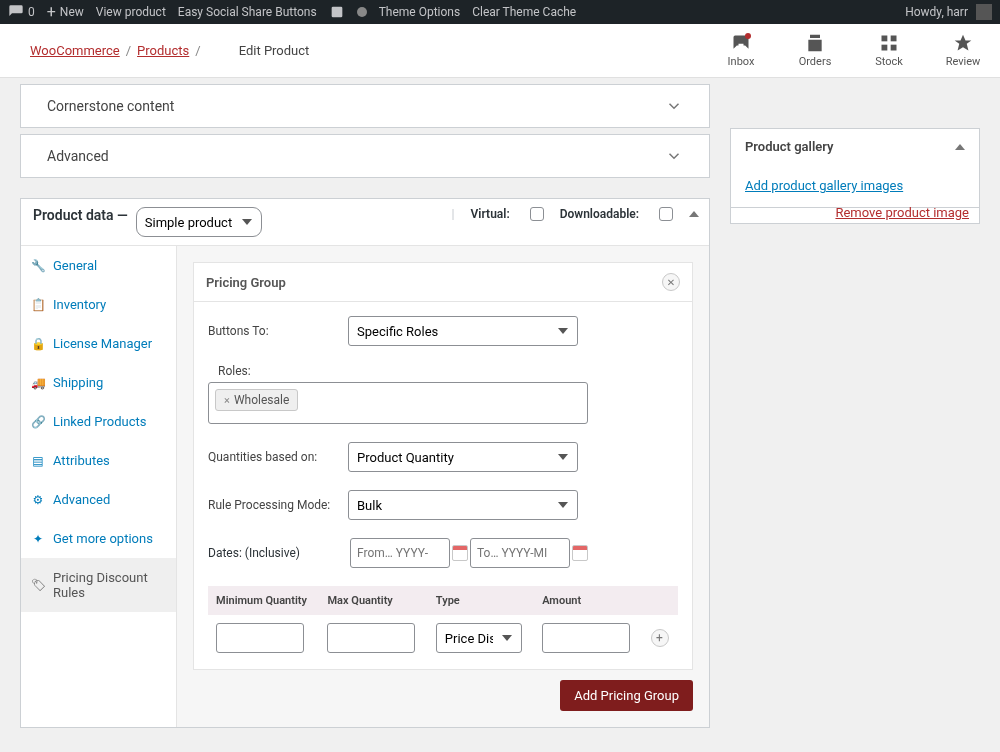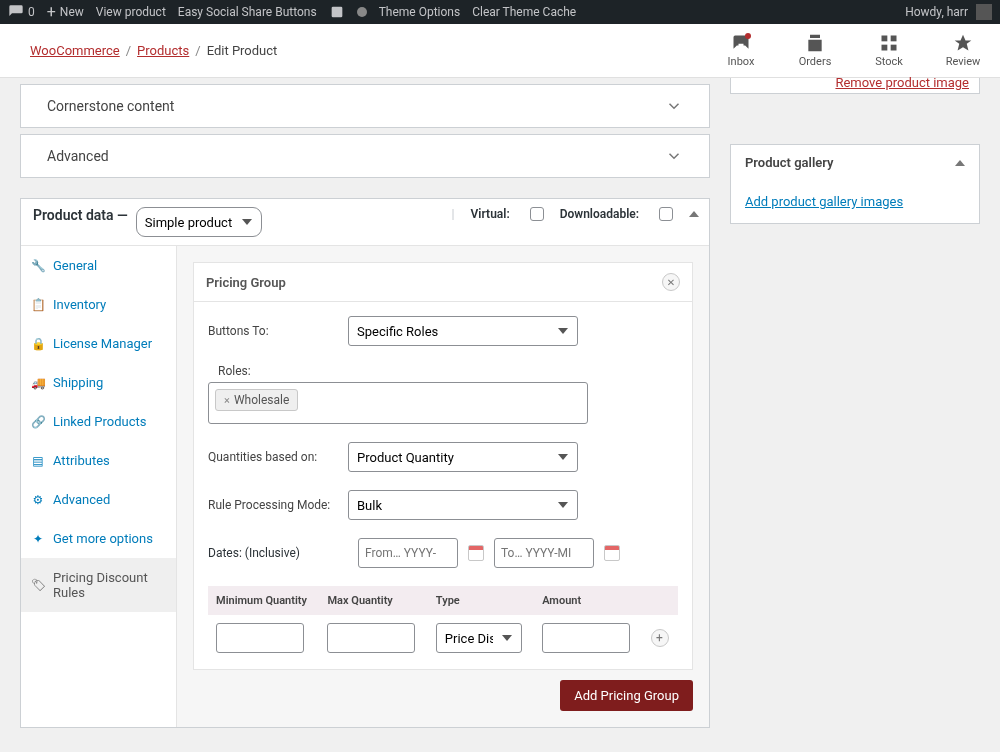--- a/index.html
+++ b/index.html
@@ -14,21 +14,21 @@
   .admin-bar .plus { font-size: 16px; line-height: 1; }
   .admin-bar .right { margin-left: auto; }
   .admin-bar .avatar-sq { width: 16px; height: 16px; background: #555; margin-left: 4px; }
   .dot { width: 10px; height: 10px; border-radius: 50%; background: #888; display:inline-block;}
 
   
   .top-row { background: #fff; display: flex; align-items: center; height: 54px; padding-left: 30px; border-bottom: 1px solid #e0e0e0; }
   .breadcrumb { font-size: 13px; display: flex; align-items: center; gap: 6px; }
   .breadcrumb a { color: #b32d2e; text-decoration: underline; }
   .breadcrumb .sep { color: #888; }
-  .breadcrumb .current { color: #444; }
+  .breadcrumb .current { color: #444; margin-left: 32px; }
   .stats { margin-left: auto; display: flex; }
   .stat { display: flex; flex-direction: column; align-items: center; width: 74px; font-size: 11px; color: #555; position: relative; cursor: pointer;}
   .stat svg { width: 20px; height: 20px; fill: #555; margin-bottom: 2px; }
   .stat .red-dot { position:absolute; top:0; left:50%; margin-left:4px; width:6px; height:6px; background:#b32d2e; border-radius:50%; }
 
   
   .page { padding: 0 20px 20px 20px; display: flex; gap: 20px; }
   .col-left { flex: 1; min-width:0;}
   .col-right { width: 250px; }
 
@@ -64,21 +64,21 @@
   .frow { display:flex; align-items:center; margin-bottom: 18px; font-size:12px; color:#444;}
   .frow .flabel { width: 140px; }
   .sel { position:relative; }
   .sel select { height:30px; border:1px solid #8c8f94; border-radius:3px; padding:0 28px 0 8px; background:#fff; font-size:13px; min-width:230px; appearance:none; -webkit-appearance:none;}
   .sel::after{ content:""; position:absolute; right:10px; top:50%; width:0; height:0; border-left:5px solid transparent; border-right:5px solid transparent; border-top:6px solid #555; transform:translateY(-50%); pointer-events:none;}
   .roles-inner-lbl { font-size:12px; color:#444; margin-left:10px; margin-bottom:4px; }
   .roles-box { border:1px solid #8c8f94; border-radius:3px; background:#fff; min-height:42px; padding:6px; width: 380px; }
   .tag { display:inline-flex; align-items:center; background:#efefef; border:1px solid #c8c8c8; border-radius:3px; font-size:12px; padding:3px 8px; color:#555; gap:4px; }
   .tag .x { font-size:11px; color:#888; cursor:pointer; }
 
-  .dates-row { display:flex; align-items:center; gap:10px; margin-bottom:18px; }
+  .dates-row { display:flex; align-items:center; gap:2px; margin-bottom:18px; }
   .dates-row .flabel { width:140px; font-size:12px;}
   .date-input { border:1px solid #8c8f94; border-radius:3px; height:30px; width:100px; padding:12px 6px; font-size:12px; color:#888;}
   .calbtn { width:16px; height:16px; border:1px solid #c8c8c8; background: linear-gradient(#e36666 0 30%, #fff 30% 100%); display:inline-block; border-radius:2px;}
 
   .qtable { width:100%; border-collapse:collapse; margin-top:8px; }
   .qtable th { text-align:left; font-size:11px; font-weight:600; color:#444; padding:8px; background:#f3ecf0; }
   .qtable td { padding:8px; background:#fff; }
   .qtable input[type=text]{ width:88px; height:30px; border:1px solid #8c8f94; border-radius:3px; padding:0 6px; }
   .qtable .sel select{ min-width:86px; width: 86px; }
   .qtable .addrow { width:18px; height:18px; border:1px solid #c8c8c8; border-radius:50%; display:flex; align-items:center; justify-content:center; color:#777; font-size:12px; background:#f6f6f6; cursor:pointer;}
@@ -314,25 +314,25 @@
 
           <div class="pg-footer">
             <button class="btn-blue">Add Pricing Group</button>
           </div>
         </div>
       </div>
     </div>
   </div>
 
   <div class="col-right">
-    <div class="metabox" style="margin-top:0; border-top:none;">
-      <a class="right-red">Remove product image</a>
-    </div>
-
     <div class="metabox" style="margin-top:50px;">
       <div class="mb-header small">
         <span>Product gallery</span>
         <span class="chev up-tri"></span>
       </div>
       <a class="right-link">Add product gallery images</a>
     </div>
+
+    <div class="metabox" style="margin-top:0; border-top:none;">
+      <a class="right-red">Remove product image</a>
+    </div>
   </div>
 </div>
 
 </body></html>

